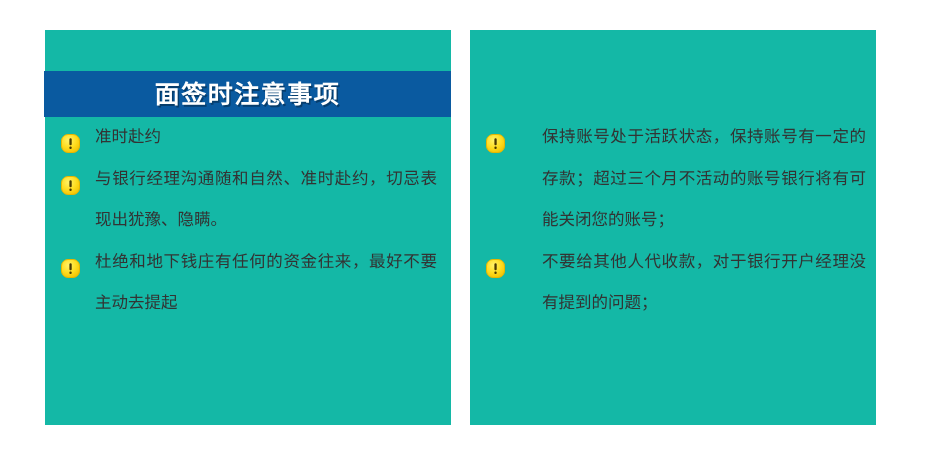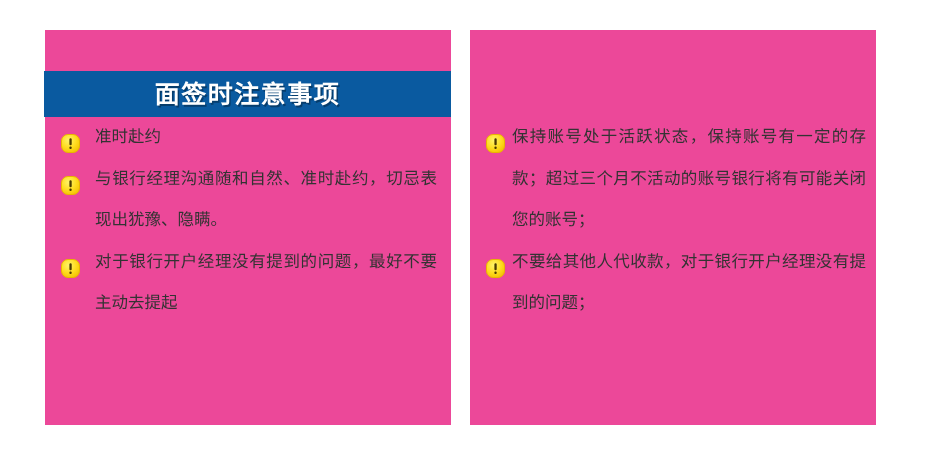--- a/index.html
+++ b/index.html
@@ -21,21 +21,21 @@
     left: 0;
     top: 0;
     width: 930px;
     height: 464px;
     display: flex;
     justify-content: flex-start;
     align-items: flex-start;
   }
 
   .panel {
-    background: #ec4899;
+    background: #14b8a6;
     position: absolute;
     top: 30px;
     height: 395px;
     box-sizing: border-box;
   }
 
   .panel-left {
     left: 45px;
     width: 406px;
   }
@@ -93,21 +93,21 @@
     width: 19px;
     height: 19px;
     display: block;
   }
 
   .item-text {
     display: block;
   }
 
   .panel-right .list-item {
-    padding-left: 42px;
+    padding-left: 72px;
     padding-right: 10px;
     font-family: Liberation Serif, serif;
   }
 </style>
 </head>
 <body>
 
 <div class="board">
 
   <section class="panel panel-left">
@@ -144,21 +144,21 @@
       </li>
 
       <li class="list-item">
         <span class="bullet-icon">
           <svg width="19" height="19" viewBox="0 0 19 19" xmlns="http://www.w3.org/2000/svg">
             <rect x="0.5" y="0.5" width="18" height="18" rx="6.5" ry="6.5" fill="url(#bulletGrad1)" stroke="#e8b600" stroke-width="1"></rect>
             <rect x="8.4" y="4.3" width="2.3" height="7" rx="1.1" fill="#4a3a00"></rect>
             <rect x="8.4" y="12.6" width="2.3" height="2.3" rx="1.0" fill="#4a3a00"></rect>
           </svg>
         </span>
-        <span class="item-text">对于银行开户经理没有提到的问题，最好不要主动去提起</span>
+        <span class="item-text">杜绝和地下钱庄有任何的资金往来，最好不要主动去提起</span>
       </li>
     </ul>
   </section>
 
   <section class="panel panel-right">
 
     <ul class="list">
       <li class="list-item">
         <span class="bullet-icon">
           <svg width="19" height="19" viewBox="0 0 19 19" xmlns="http://www.w3.org/2000/svg">

